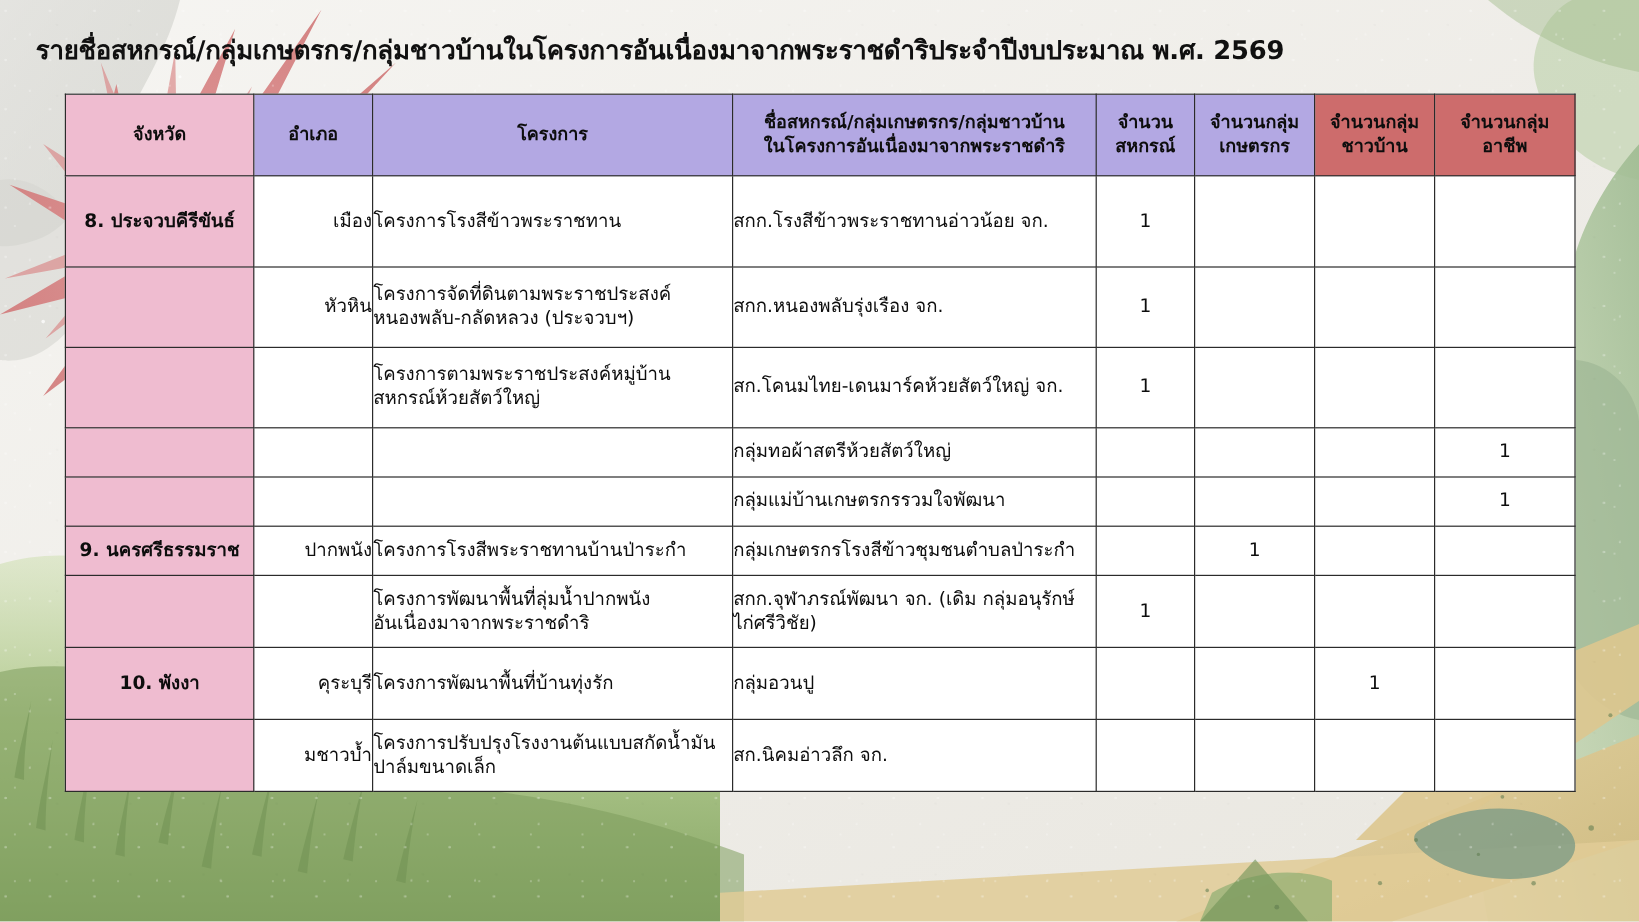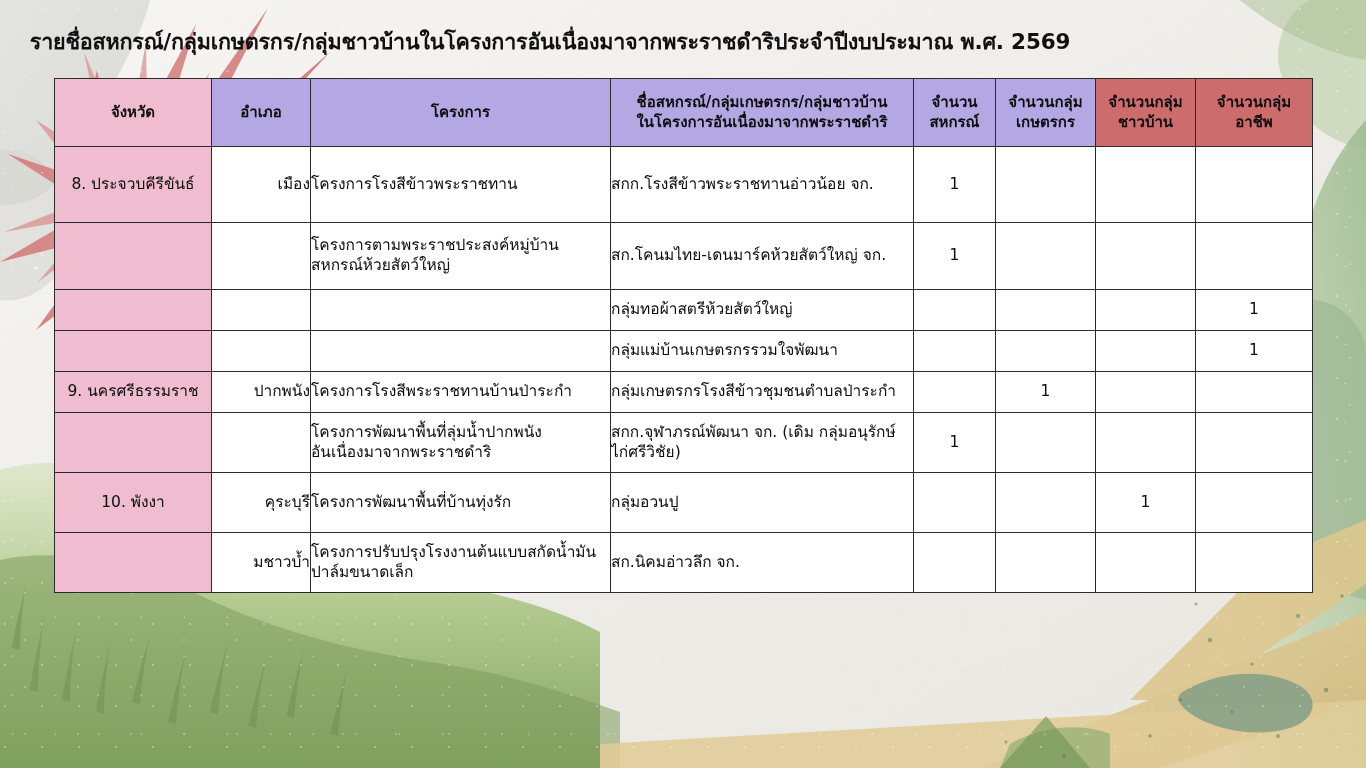--- a/index.html
+++ b/index.html
@@ -85,21 +85,21 @@
   col.c-name  { width: 303px; }
   col.c-coop  { width:  82px; }
   col.c-farm  { width: 100px; }
   col.c-vill  { width: 100px; }
   col.c-occ   { width: 117px; }
 
   
   td.province {
     background: #efbcd0;
     text-align: center;
-    font-weight: normal;
+    font-weight: bold;
     font-size: 15.5px;
     padding: 2px 3px;
   }
   td.amphoe   { padding: 4px 0 4px 9px; text-align: right; }
   td.project  { padding: 4px 6px 4px 6px; text-align: left; }
   td.coopname { padding: 4px 3px 4px 4px; text-align: left; }
   td.num      { text-align: center; font-size: 15.5px; }
 
   tr.r-h1 td, tr.r-h1 th { height: 76px; }
   tr.r-h2 td { height: 67px; }
@@ -278,20 +278,35 @@
           <td class="coopname">
             <span class="nowrapnum">สกก.โรงสีข้าวพระราชทานอ่าวน้อย จก.</span>
           </td>
           <td class="num"><span>1</span></td>
           <td class="num"></td>
           <td class="num"></td>
           <td class="num"></td>
         </tr>
         <tr class="r-h2">
           <td class="province"></td>
+          <td class="amphoe"><span>หัวหิน</span></td>
+          <td class="project">
+            <span class="nowrapnum">โครงการจัดที่ดินตามพระราชประสงค์</span>
+            <span class="nowrapnum">หนองพลับ-กลัดหลวง (ประจวบฯ)</span>
+          </td>
+          <td class="coopname">
+            <span class="nowrapnum">สกก.หนองพลับรุ่งเรือง จก.</span>
+          </td>
+          <td class="num"><span>1</span></td>
+          <td class="num"></td>
+          <td class="num"></td>
+          <td class="num"></td>
+        </tr>
+        <tr class="r-h2">
+          <td class="province"></td>
           <td class="amphoe"></td>
           <td class="project">
             <span class="nowrapnum">โครงการตามพระราชประสงค์หมู่บ้าน</span>
             <span class="nowrapnum">สหกรณ์ห้วยสัตว์ใหญ่</span>
           </td>
           <td class="coopname">
             <span class="nowrapnum">สก.โคนมไทย-เดนมาร์คห้วยสัตว์ใหญ่ จก.</span>
           </td>
           <td class="num"><span>1</span></td>
           <td class="num"></td>

